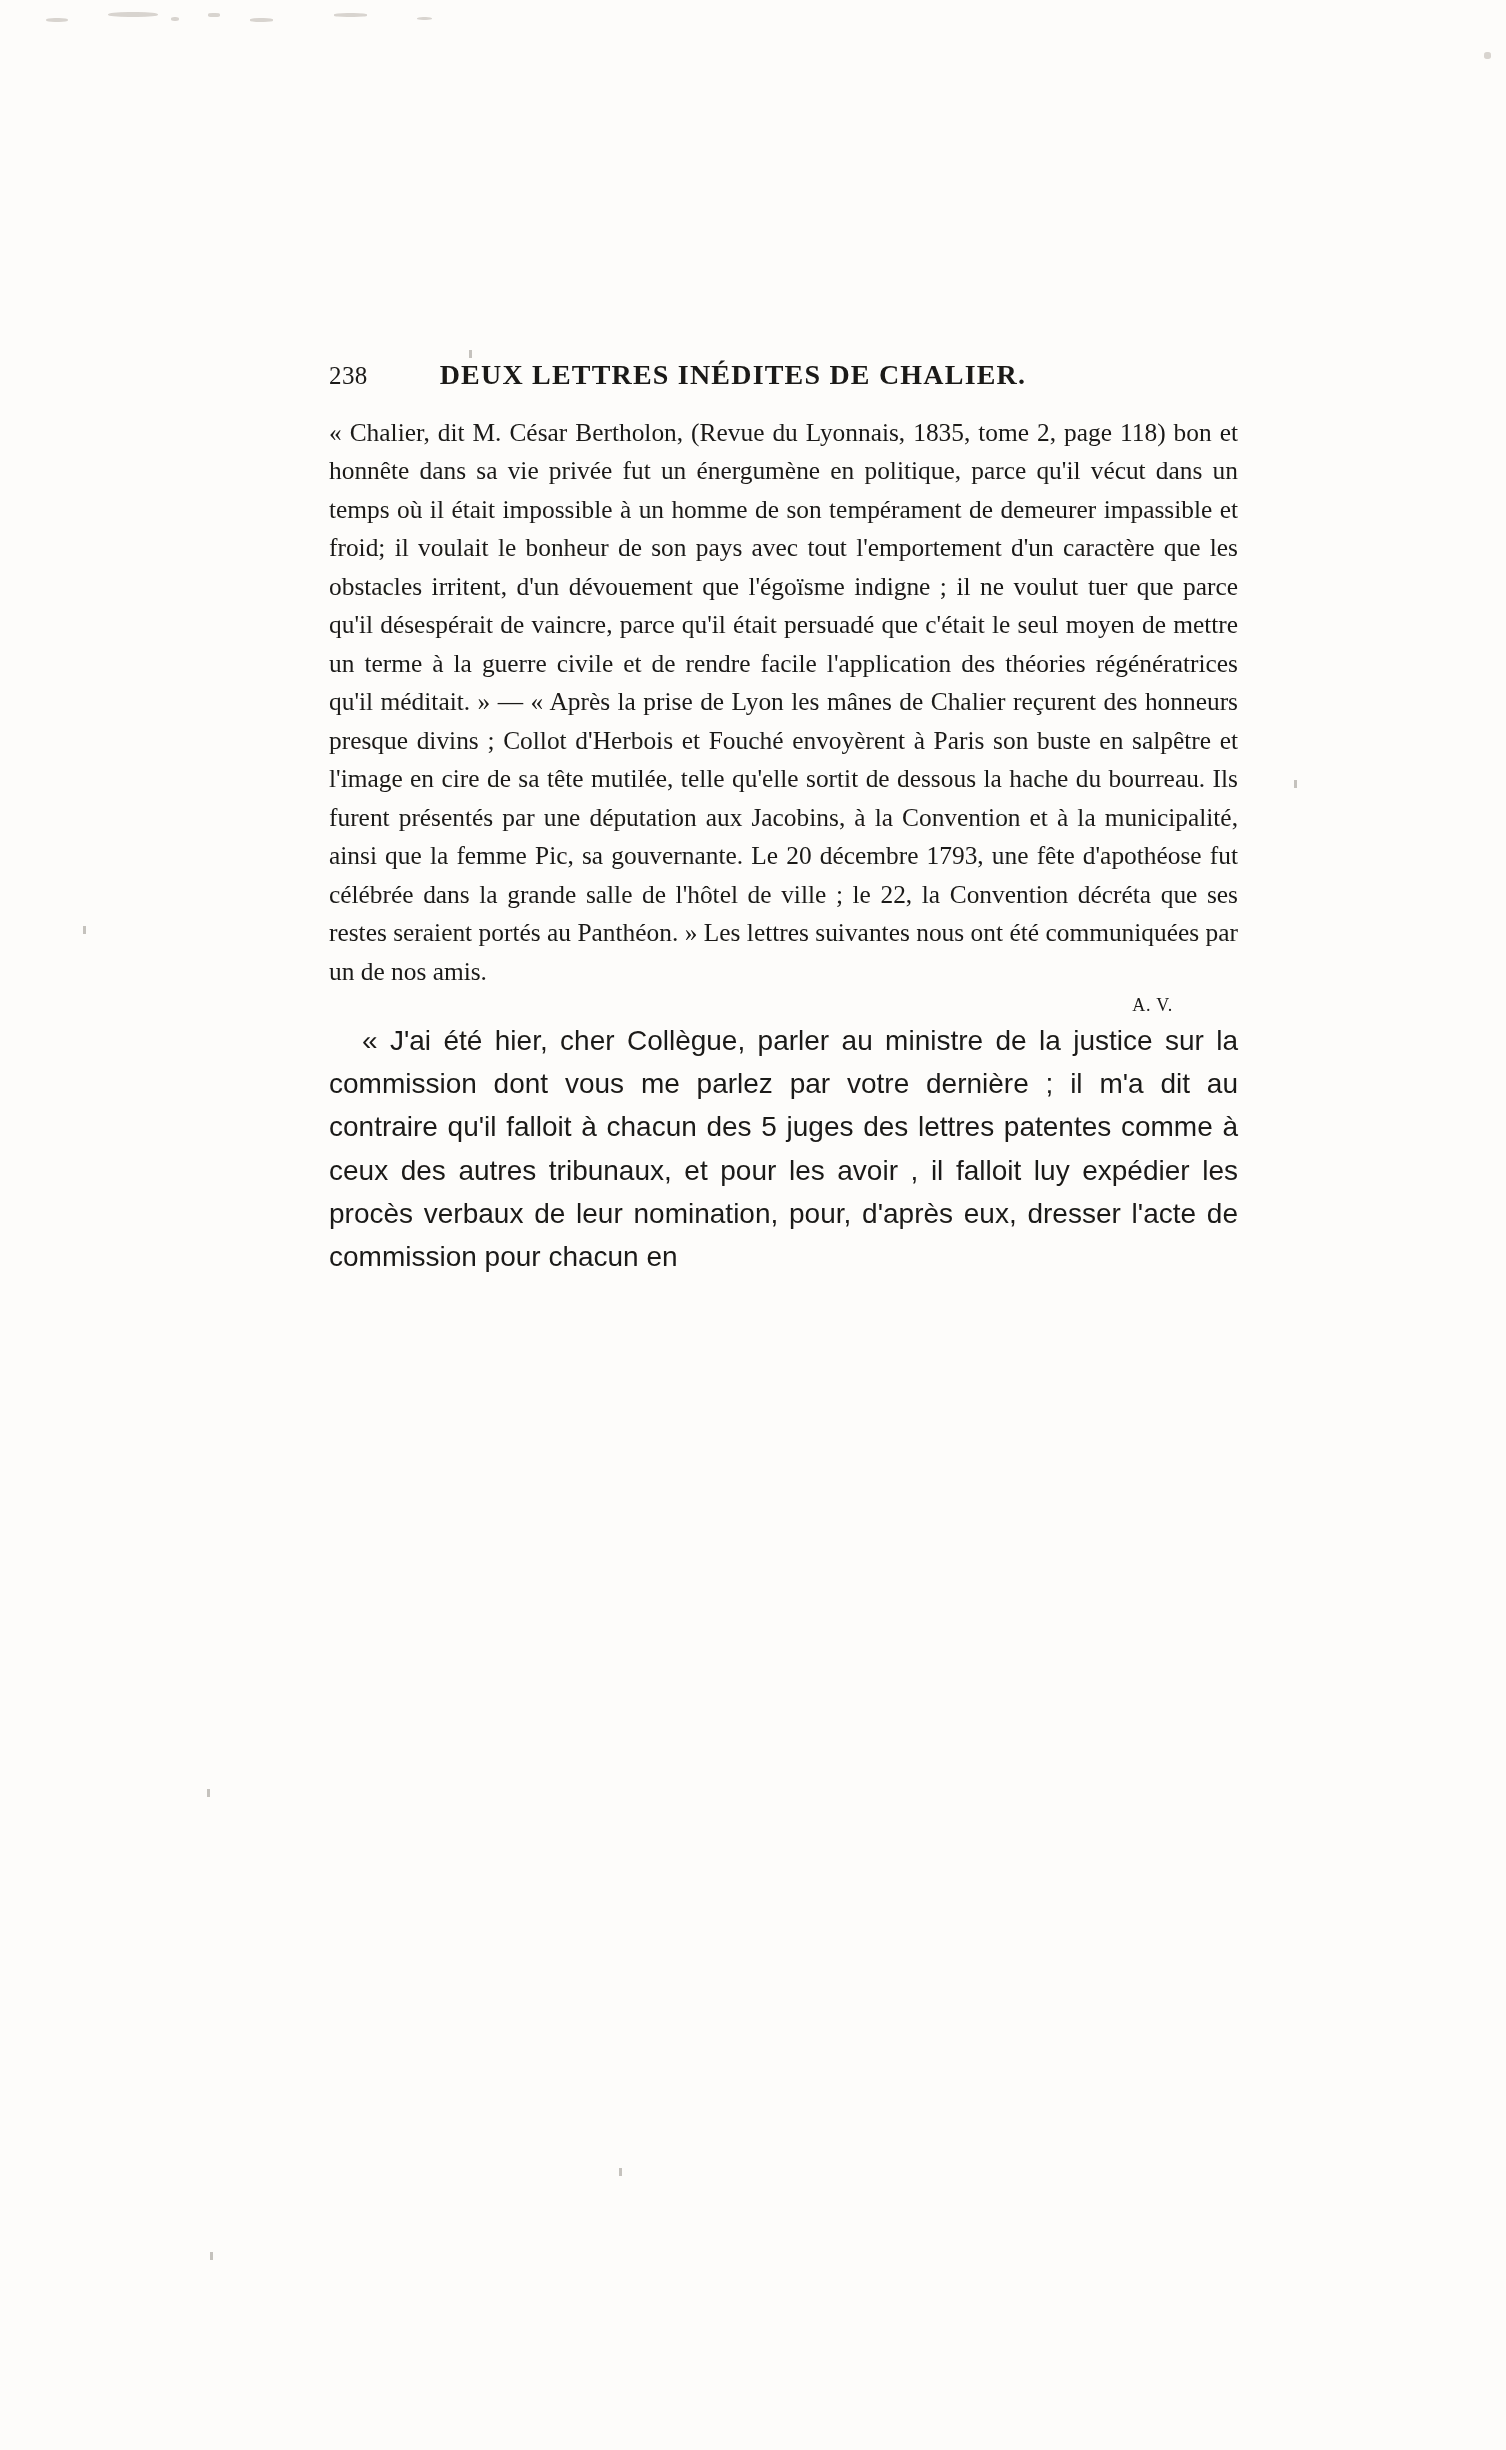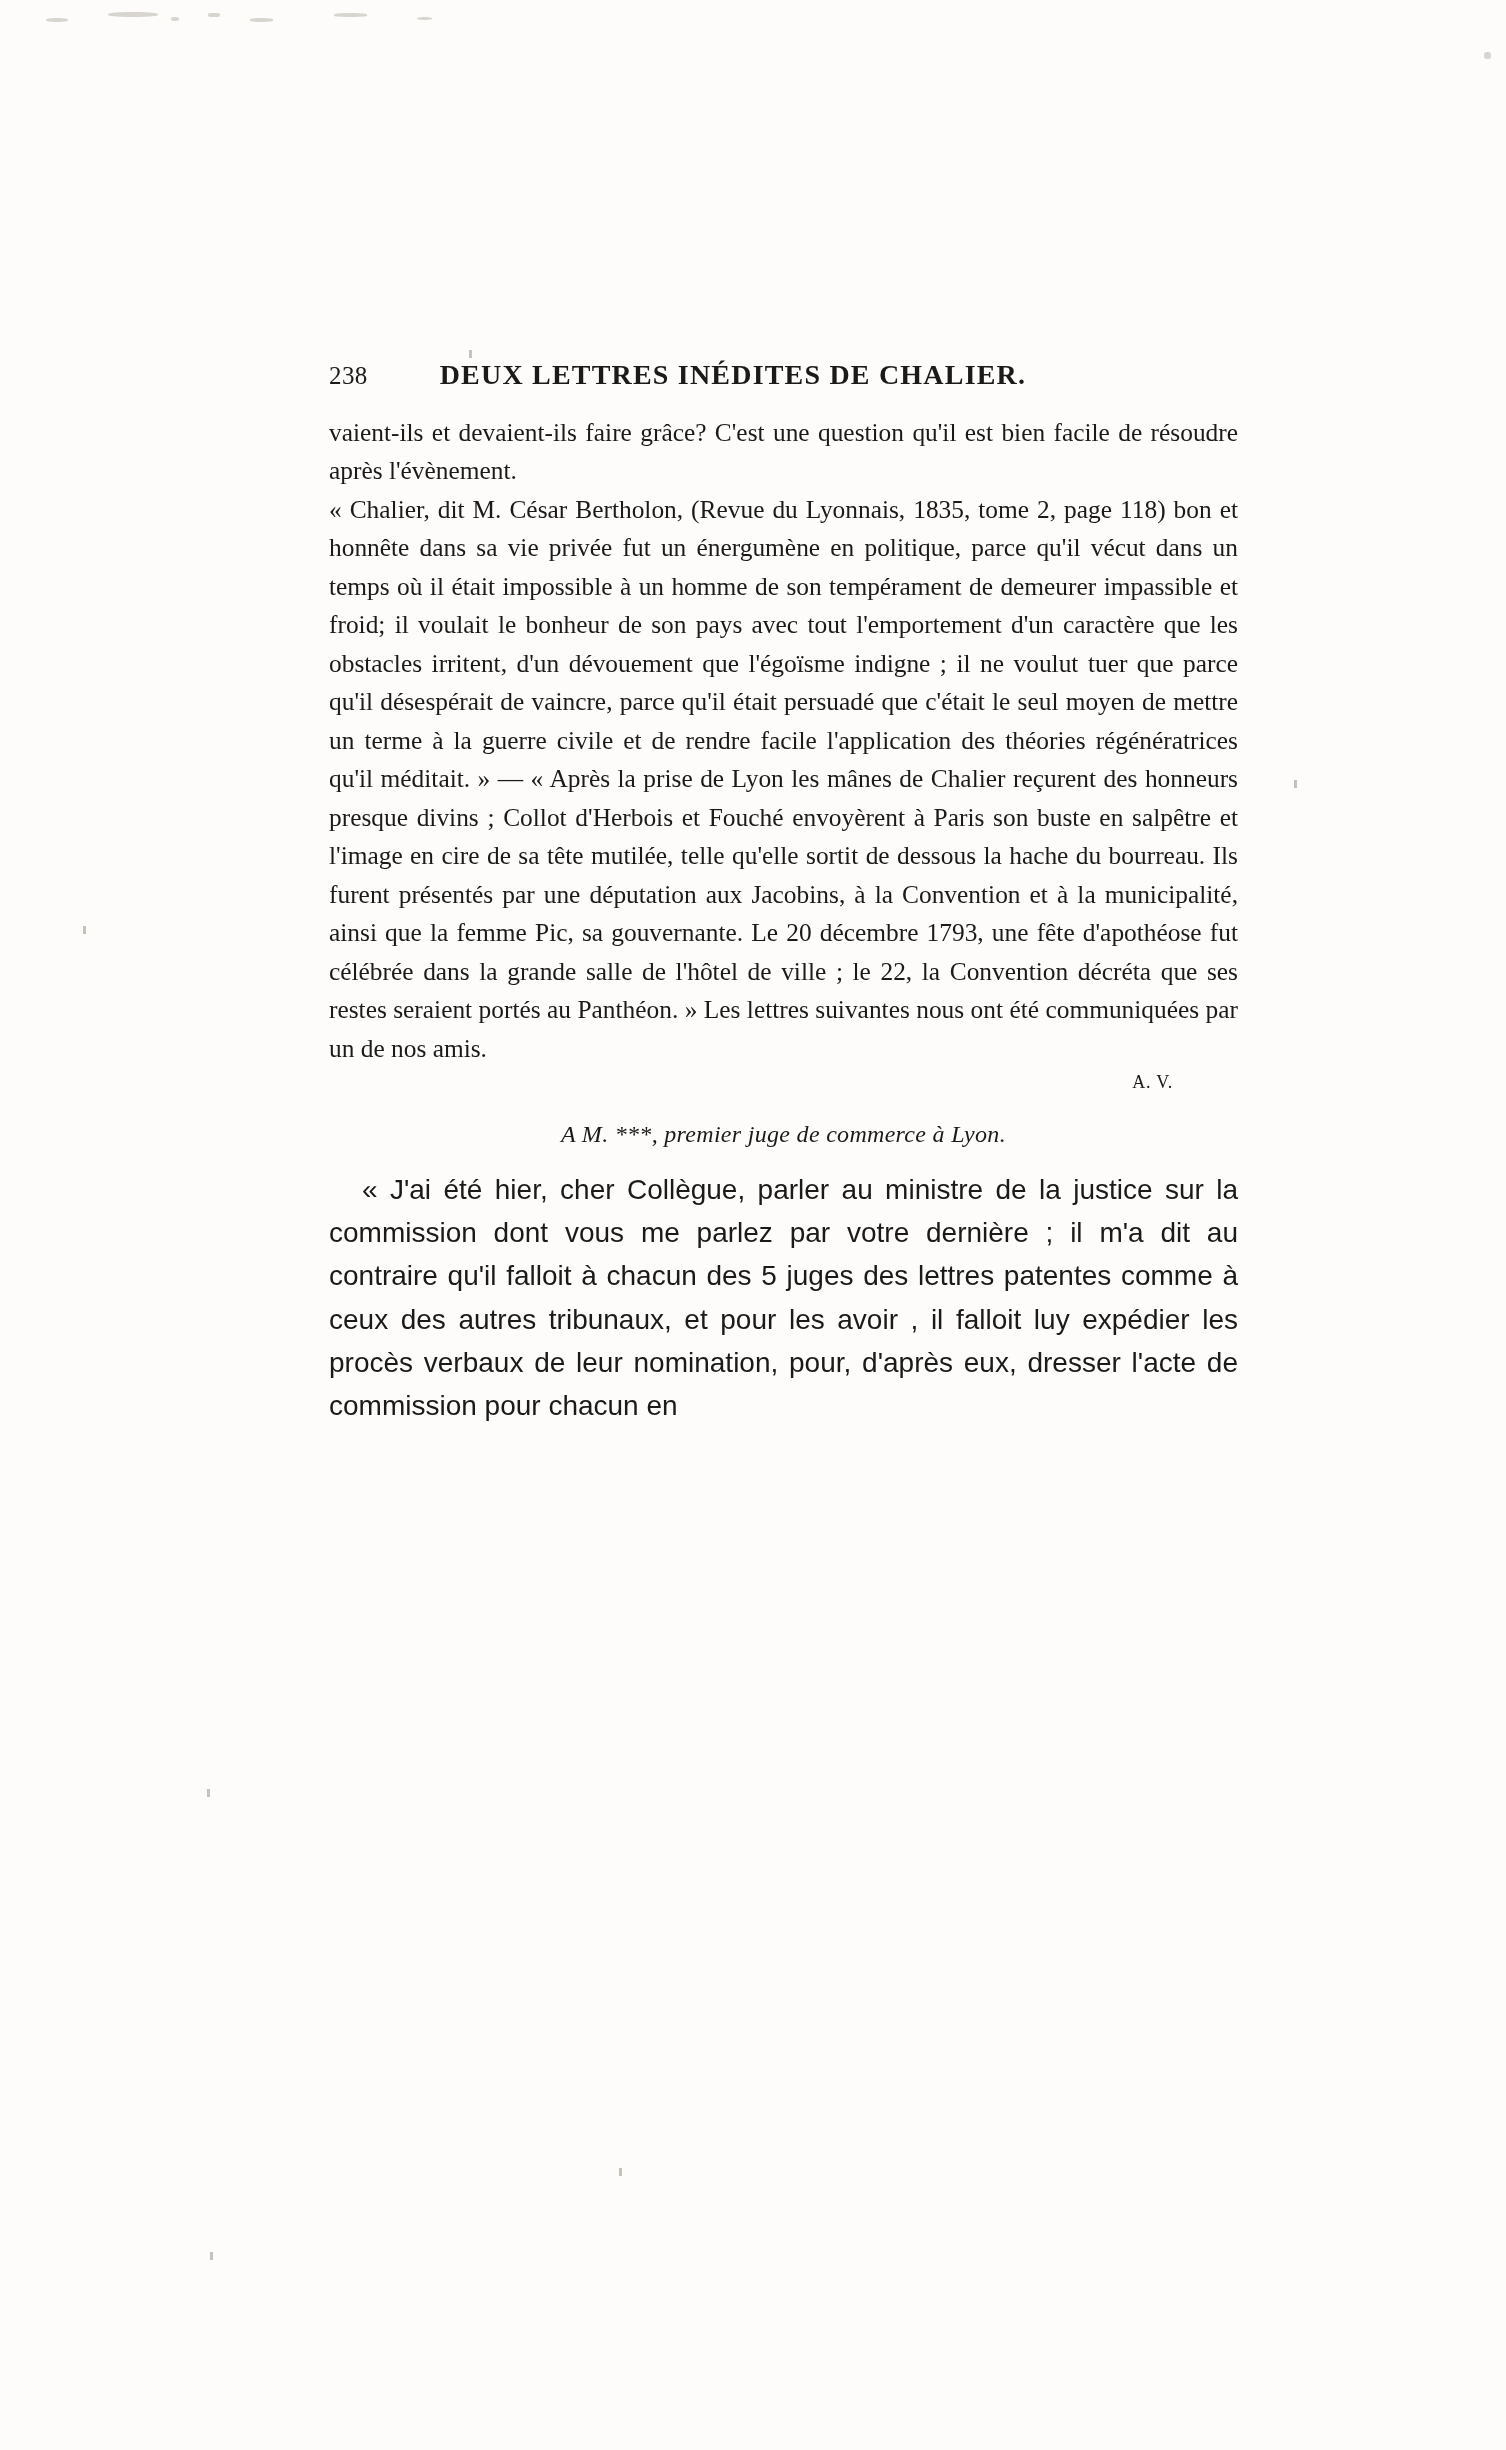--- a/index.html
+++ b/index.html
@@ -115,29 +115,27 @@
 
   <div class="content">
 
     <div class="running-head">
       <span class="folio">238</span>
       <span class="head-title">DEUX LETTRES INÉDITES DE CHALIER.</span>
     </div>
 
     <div class="body-text">
 
-      <p>vaient-ils et devaient-ils faire grâce? C'est une question qu'il est bien facile de résoudre après l'évènement.</p>
 
 
       <p>« Chalier, dit M. César Bertholon, (Revue du Lyonnais, 1835, tome 2, page 118) bon et honnête dans sa vie privée fut un énergumène en politique, parce qu'il vécut dans un temps où il était impossible à un homme de son tempérament de demeurer impassible et froid; il voulait le bonheur de son pays avec tout l'emportement d'un caractère que les obstacles irritent, d'un dévouement que l'égoïsme indigne ; il ne voulut tuer que parce qu'il désespérait de vaincre, parce qu'il était persuadé que c'était le seul moyen de mettre un terme à la guerre civile et de rendre facile l'application des théories régénératrices qu'il méditait. » — « Après la prise de Lyon les mânes de Chalier reçurent des honneurs presque divins ; Collot d'Herbois et Fouché envoyèrent à Paris son buste en salpêtre et l'image en cire de sa tête mutilée, telle qu'elle sortit de dessous la hache du bourreau. Ils furent présentés par une députation aux Jacobins, à la Convention et à la municipalité, ainsi que la femme Pic, sa gouvernante. Le 20 décembre 1793, une fête d'apothéose fut célébrée dans la grande salle de l'hôtel de ville ; le 22, la Convention décréta que ses restes seraient portés au Panthéon. » Les lettres suivantes nous ont été communiquées par un de nos amis.</p>
 
       <div class="sig">A. V.</div>
     </div>
 
-    <div class="letter-head">A M. ***, premier juge de commerce à Lyon.</div>
 
     <div class="letter-body">
       <p>« J'ai été hier, cher Collègue, parler au ministre de la justice sur la commission dont vous me parlez par votre dernière ; il m'a dit au contraire qu'il falloit à chacun des 5 juges des lettres patentes comme à ceux des autres tribunaux, et pour les avoir , il falloit luy expédier les procès verbaux de leur nomination, pour, d'après eux, dresser l'acte de commission pour chacun en</p>
     </div>
 
   </div>
 </div>
 
 
 </body></html>

